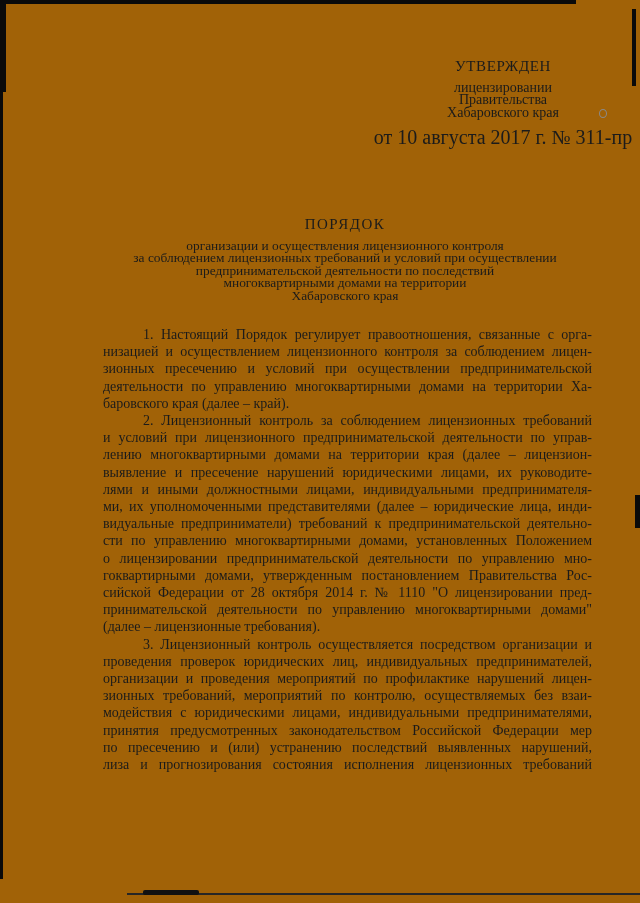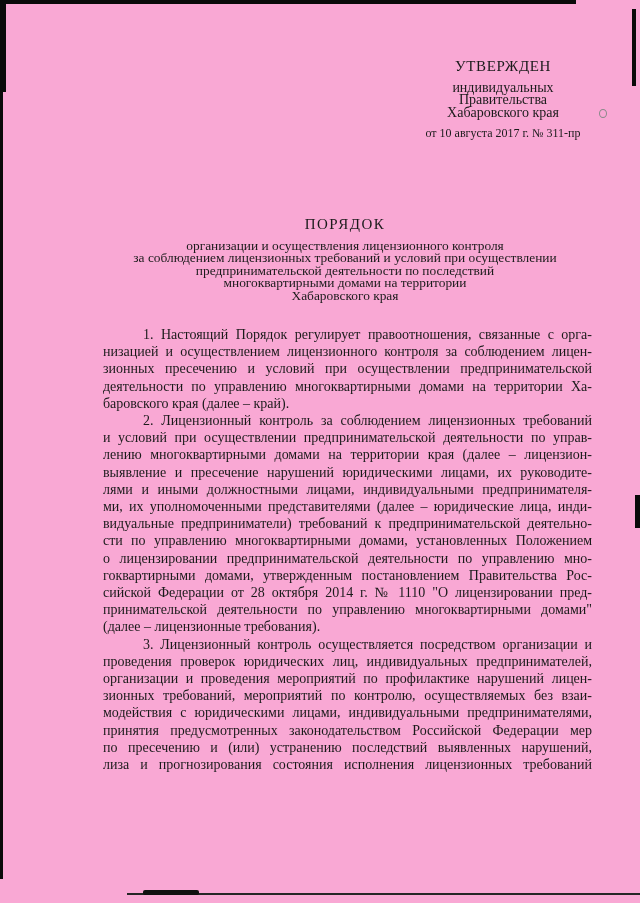--- a/index.html
+++ b/index.html
@@ -1,20 +1,20 @@
 <!DOCTYPE html>
 <html><head>
 <meta charset="utf-8">
 <style>
   html, body { margin: 0; padding: 0; background: #777; }
   .page {
     position: relative;
     width: 640px;
     height: 903px;
-    background: #f9a8d4;
+    background: #a16207;
     overflow: hidden;
     font-family: "Liberation Serif", "DejaVu Serif", serif;
     color: #1b1b1b;
   }
   
   .art { position: absolute; background: #0a0a0a; }
   .art-top-edge     { left: 0;   top: 0;   width: 576px; height: 4px; }
   .art-left-edge    { left: 0;   top: 0;   width: 3px;   height: 879px; }
   .art-left-corner  { left: 0;   top: 0;   width: 6px;   height: 92px; }
   .art-right-top    { left: 632px; top: 9px;   width: 4px; height: 77px; }
@@ -30,21 +30,21 @@
     position: absolute; left: 368px; top: 58px; width: 270px;
     text-align: center;
   }
   .approval-status {
     font-size: 15px; letter-spacing: 0.6px; margin-bottom: 7px;
   }
   .approval-authority .line {
     font-size: 14px; line-height: 12.4px; text-align: center;
   }
   .approval-date {
-    font-size: 12px; margin-top: 7px; white-space: nowrap;
+    font-size: 20px; margin-top: 7px; white-space: nowrap;
   }
   
   .title-block {
     position: absolute; left: 58px; top: 216px; width: 574px;
     text-align: center;
   }
   .title-heading {
     font-size: 15px; letter-spacing: 1.5px; font-weight: normal;
     margin: 0 0 7px 0;
   }
@@ -76,21 +76,21 @@
   <div class="art art-left-corner"></div>
   <div class="art art-right-top"></div>
   <div class="art art-right-mid"></div>
   <div class="art art-bottom-line"></div>
   <div class="art art-bottom-blob"></div>
   <div class="art-ring"></div>
 
   <div class="approval">
     <div class="approval-status">УТВЕРЖДЕН</div>
     <div class="approval-authority">
-        <div class="line">индивидуальных</div>
+        <div class="line">лицензировании</div>
         <div class="line">Правительства</div>
         <div class="line">Хабаровского края</div>
       </div>
     <div class="approval-date">от 10 августа 2017 г. № 311-пр</div>
   </div>
 
   <div class="title-block">
     <div class="title-heading">ПОРЯДОК</div>
     <div class="title-sub">
         <div class="line">организации и осуществления лицензионного контроля</div>
@@ -104,21 +104,21 @@
   <div class="doc-body">
     <div class="para">
         <div class="line">1. Настоящий Порядок регулирует правоотношения, связанные с орга-</div>
         <div class="line">низацией и осуществлением лицензионного контроля за соблюдением лицен-</div>
         <div class="line">зионных пресечению и условий при осуществлении предпринимательской</div>
         <div class="line">деятельности по управлению многоквартирными домами на территории Ха-</div>
         <div class="line endleft">баровского края (далее – край).</div>
       </div>
     <div class="para">
         <div class="line">2. Лицензионный контроль за соблюдением лицензионных требований</div>
-        <div class="line">и условий при осуществлении предпринимательской деятельности по управ-</div>
+        <div class="line">и условий при лицензионного предпринимательской деятельности по управ-</div>
         <div class="line">лению многоквартирными домами на территории края (далее – лицензион-</div>
         <div class="line">выявление и пресечение нарушений юридическими лицами, их руководите-</div>
         <div class="line">лями и иными должностными лицами, индивидуальными предпринимателя-</div>
         <div class="line">ми, их уполномоченными представителями (далее – юридические лица, инди-</div>
         <div class="line">видуальные предприниматели) требований к предпринимательской деятельно-</div>
         <div class="line">сти по управлению многоквартирными домами, установленных Положением</div>
         <div class="line">о лицензировании предпринимательской деятельности по управлению мно-</div>
         <div class="line">гоквартирными домами, утвержденным постановлением Правительства Рос-</div>
         <div class="line">сийской Федерации от 28 октября 2014 г. № 1110 "О лицензировании пред-</div>
         <div class="line">принимательской деятельности по управлению многоквартирными домами"</div>

